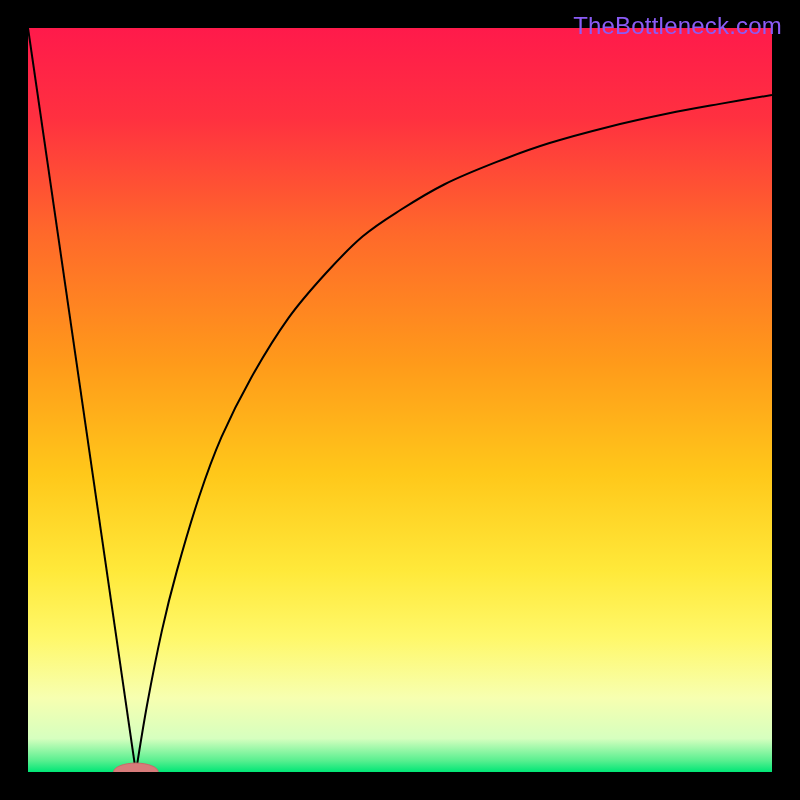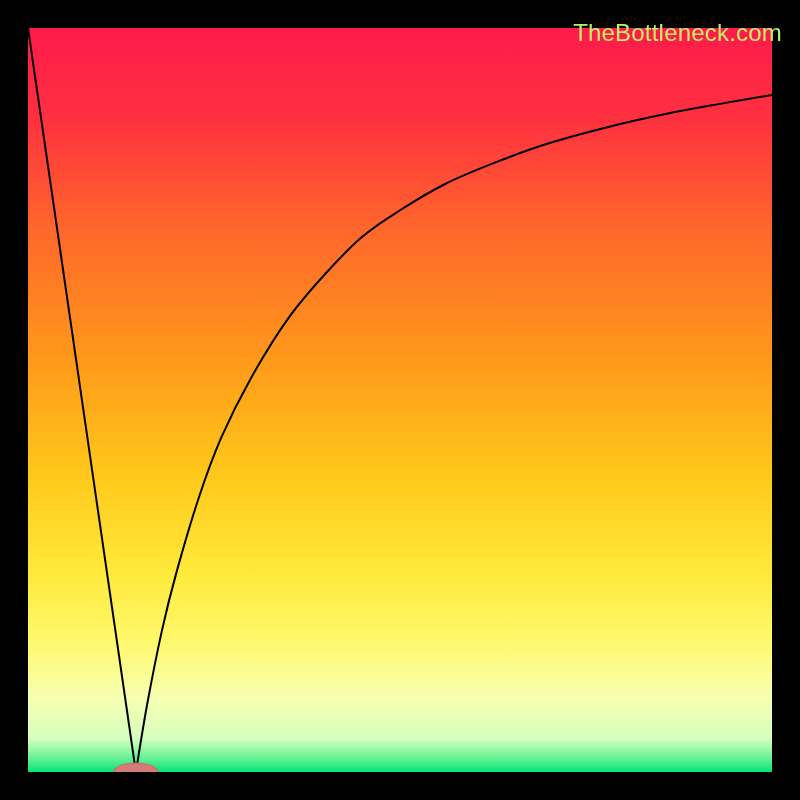--- a/index.html
+++ b/index.html
@@ -14,23 +14,23 @@
   .frame {
     position: absolute;
     left: 0;
     top: 0;
     width: 800px;
     height: 800px;
     background: #000;
   }
   .watermark {
     position: absolute;
-    top: 19px;
+    top: 12px;
     right: 18px;
-    color: #bef264;
+    color: #8b5cf6;
     font-size: 24px;
     font-weight: 400;
     letter-spacing: 0.2px;
     z-index: 5;
   }
   .plot-wrap {
     position: absolute;
     left: 28px;
     top: 28px;
     width: 744px;

